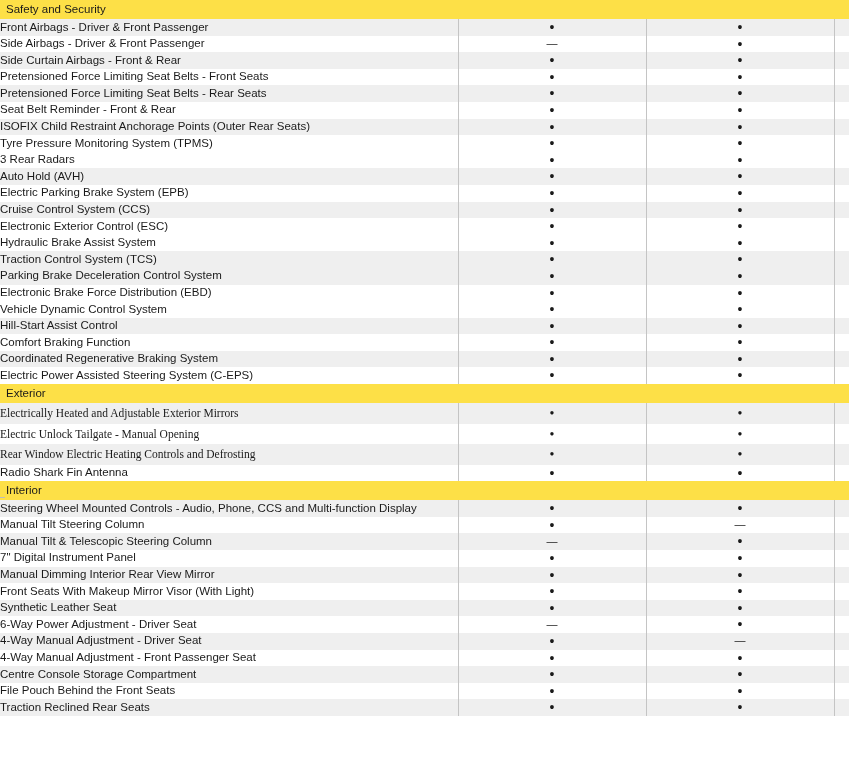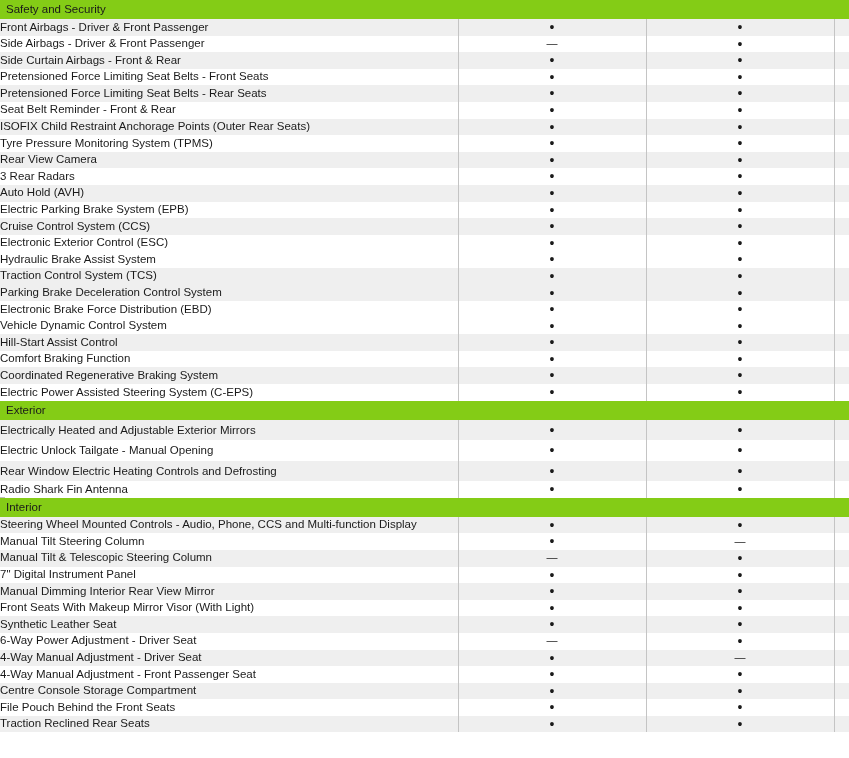--- a/index.html
+++ b/index.html
@@ -19,35 +19,36 @@
     width: 849px;
     border-collapse: collapse;
     table-layout: fixed;
   }
   .spec-table col.c-label { width: 458px; }
   .spec-table col.c-v1 { width: 188px; }
   .spec-table col.c-v2 { width: 188px; }
   .spec-table col.c-v3 { width: 15px; }
 
   tr.section-row td {
-    background: #84cc16;
+    background: #fde047;
     padding: 3px 0 3px 6px;
     font-size: 11.5px;
     color: #1a1a1a;
     line-height: 13px;
   }
   tr.data-row td {
     padding: 0;
     height: 15.6px;
     line-height: 15.6px;
     vertical-align: middle;
   }
   tr.data-row.tall td {
     height: 20.5px;
     line-height: 20.5px;
+    font-family: Liberation Serif, serif;
   }
   tr.shade td { background: #efefef; }
   tr.plain td { background: #ffffff; }
 
   td.label {
     padding-left: 19px;
     white-space: nowrap;
     overflow: hidden;
     text-overflow: ellipsis;
   }
@@ -141,26 +142,20 @@
           <td class="val"><span class="mark dot">•</span></td>
           <td class="val"><span class="mark dot">•</span></td>
           <td class="endcol"></td>
         </tr>
         <tr class="data-row plain">
           <td class="label">Tyre Pressure Monitoring System (TPMS)</td>
           <td class="val"><span class="mark dot">•</span></td>
           <td class="val"><span class="mark dot">•</span></td>
           <td class="endcol"></td>
         </tr>
-        <tr class="data-row shade">
-          <td class="label">Rear View Camera</td>
-          <td class="val"><span class="mark dot">•</span></td>
-          <td class="val"><span class="mark dot">•</span></td>
-          <td class="endcol"></td>
-        </tr>
         <tr class="data-row plain">
           <td class="label">3 Rear Radars</td>
           <td class="val"><span class="mark dot">•</span></td>
           <td class="val"><span class="mark dot">•</span></td>
           <td class="endcol"></td>
         </tr>
         <tr class="data-row shade">
           <td class="label">Auto Hold (AVH)</td>
           <td class="val"><span class="mark dot">•</span></td>
           <td class="val"><span class="mark dot">•</span></td>

